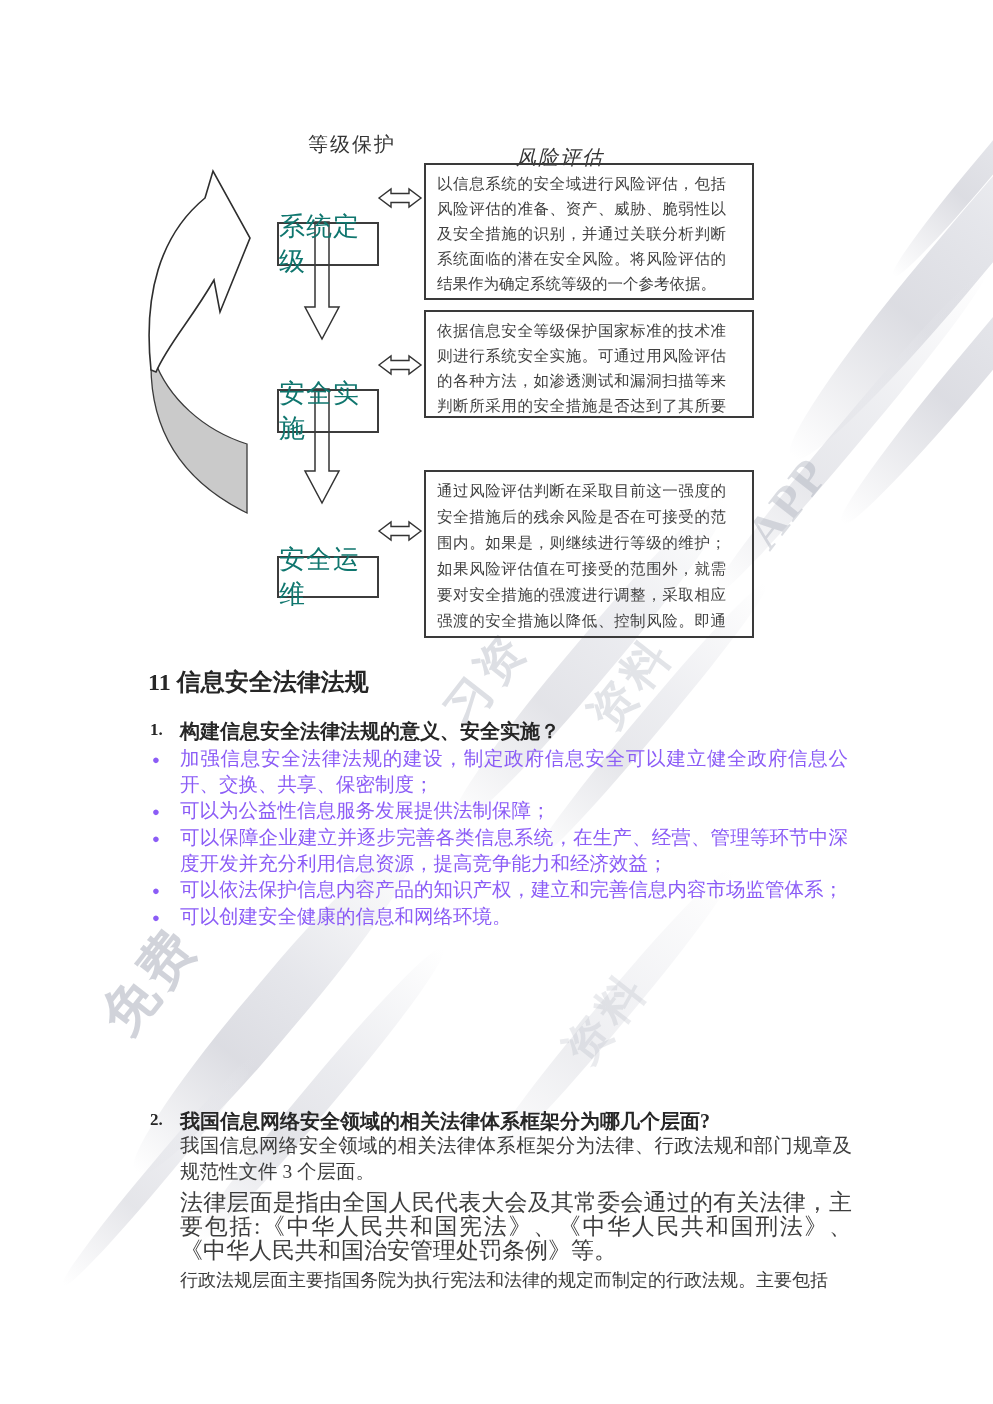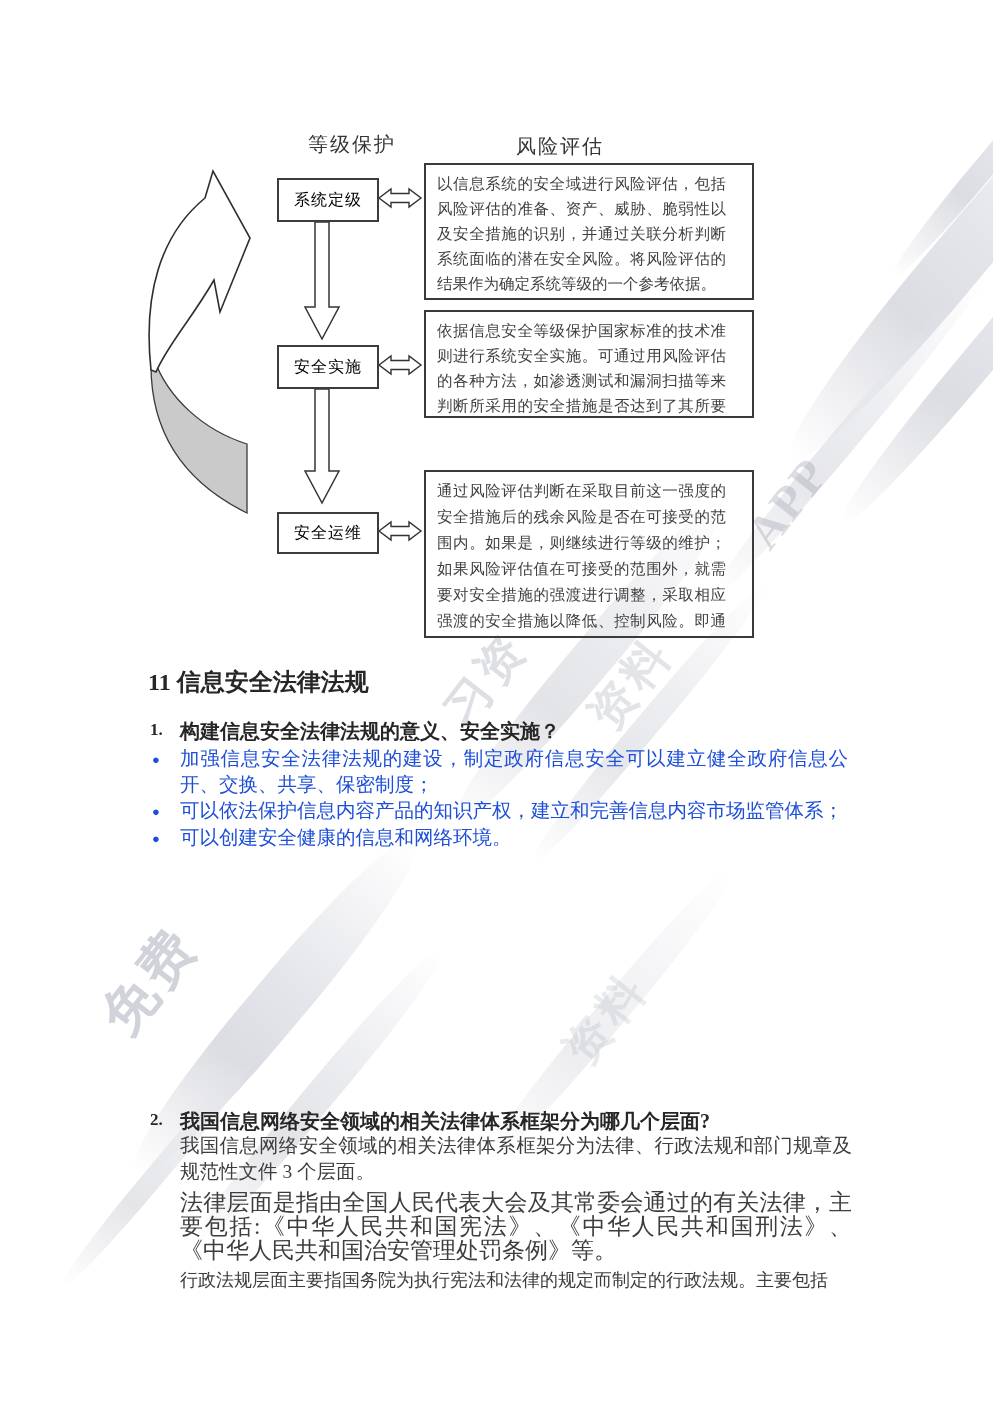--- a/index.html
+++ b/index.html
@@ -23,38 +23,38 @@
   
   .content{position:absolute;inset:0;z-index:2;}
   .svg-layer{position:absolute;left:0;top:0;z-index:2;}
   .dg-header{
     position:absolute;width:130px;text-align:center;font-size:20px;
     letter-spacing:2px;color:#353535;z-index:3;
   }
   .node{
     position:absolute;width:98px;height:40px;border:2px solid #3c3c3c;
     display:flex;align-items:center;justify-content:center;
-    font-size:16px;letter-spacing:1px;color:#000000;z-index:3;background:transparent;
+    font-size:26px;letter-spacing:1px;color:#0f766e;z-index:3;background:transparent;margin-top:44px;
   }
   .descbox{
     position:absolute;left:424px;width:330px;border:2px solid #3a3a3a;
     box-sizing:border-box;padding:6px 26px 0 11px;
     font-size:15.5px;line-height:25px;text-align:justify;
     color:#3f3f3f;z-index:3;overflow:hidden;
   }
   .sec-title{
     position:absolute;left:148px;top:666px;font-size:24px;font-weight:bold;color:#262626;z-index:3;
   }
   .question{
     position:absolute;left:150px;display:flex;font-weight:bold;color:#262626;
     font-size:20px;z-index:3;
   }
   .q-num{width:30px;font-size:17px;padding-top:2px;}
   .bullets{position:absolute;left:152px;top:746px;width:700px;z-index:3;}
-  .bullet{display:flex;font-size:19.5px;line-height:26px;color:#1d4ed8;}
+  .bullet{display:flex;font-size:19.5px;line-height:26px;color:#8b5cf6;}
   .bullet::before{content:"●";font-size:13px;width:28px;padding-top:1px;flex:none;}
   .bullet .bt{width:668px;text-align:justify;}
   .para{
     position:absolute;left:180px;top:952px;width:668px;font-size:19.5px;
     line-height:25px;text-align:justify;color:#3d3d3d;z-index:3;
   }
   .q2-answer{position:absolute;left:180px;top:1133px;width:672px;z-index:3;color:#3d3d3d;}
   .q2-answer p{margin:0;text-align:justify;}
   .ans-main{font-size:19.5px;line-height:26px;font-family:Liberation Serif, serif;}
   .ans-law{font-size:23px;line-height:24px;margin-top:6px !important;}
@@ -103,40 +103,46 @@
     <polygon points="315,389 329,389 329,471 339,471 322,503 305,471 315,471" fill="#ffffff" stroke="#333333" stroke-width="1.5"></polygon>
 
     <polygon points="379,198 391,189 391,193.5 409,193.5 409,189 421,198 409,207 409,202.5 391,202.5 391,207" fill="#ffffff" stroke="#333333" stroke-width="1.4"></polygon>
     <polygon points="379,365 391,356 391,360.5 409,360.5 409,356 421,365 409,374 409,369.5 391,369.5 391,374" fill="#ffffff" stroke="#333333" stroke-width="1.4"></polygon>
     <polygon points="379,531 391,522 391,526.5 409,526.5 409,522 421,531 409,540 409,535.5 391,535.5 391,540" fill="#ffffff" stroke="#333333" stroke-width="1.4"></polygon>
   </svg>
 
   <div class="content">
 
     <div class="dg-header" style="left:287px;top:131px;">等级保护</div>
-    <div class="dg-header" style="left:495px;top:133px;">风险评估</div>
+    <div class="dg-header" style="left:495px;top:144px;font-style:italic;">风险评估</div>
 
     <div class="node" style="left:277px;top:178px;">系统定级</div>
     <div class="node" style="left:277px;top:345px;font-family:Liberation Serif, serif;">安全实施</div>
     <div class="node" style="left:277px;top:512px;height:38px;">安全运维</div>
 
     <div class="descbox" style="top:163px;height:137px;">以信息系统的安全域进行风险评估，包括风险评估的准备、资产、威胁、脆弱性以及安全措施的识别，并通过关联分析判断系统面临的潜在安全风险。将风险评估的结果作为确定系统等级的一个参考依据。</div>
     <div class="descbox" style="top:310px;height:108px;">依据信息安全等级保护国家标准的技术准则进行系统安全实施。可通过用风险评估的各种方法，如渗透测试和漏洞扫描等来判断所采用的安全措施是否达到了其所要的各项指标。如未达到，则调整安全措施直至达到。</div>
     <div class="descbox" style="top:470px;height:168px;line-height:26px;">通过风险评估判断在采取目前这一强度的安全措施后的残余风险是否在可接受的范围内。如果是，则继续进行等级的维护；如果风险评估值在可接受的范围外，就需要对安全措施的强渡进行调整，采取相应强渡的安全措施以降低、控制风险。即通过风险评估进行安全调整。</div>
 
     <div class="sec-title">11 信息安全法律法规</div>
 
     <div class="question" style="top:718px;">
       <span class="q-num">1.</span>
       <span>构建信息安全法律法规的意义、安全实施？</span>
     </div>
 
     <div class="bullets">
       <div class="bullet">
           <span class="bt">加强信息安全法律法规的建设，制定政府信息安全可以建立健全政府信息公开、交换、共享、保密制度；</span>
+        </div>
+      <div class="bullet">
+          <span class="bt">可以为公益性信息服务发展提供法制保障；</span>
+        </div>
+      <div class="bullet">
+          <span class="bt">可以保障企业建立并逐步完善各类信息系统，在生产、经营、管理等环节中深度开发并充分利用信息资源，提高竞争能力和经济效益；</span>
         </div>
       <div class="bullet">
           <span class="bt">可以依法保护信息内容产品的知识产权，建立和完善信息内容市场监管体系；</span>
         </div>
       <div class="bullet">
           <span class="bt">可以创建安全健康的信息和网络环境。</span>
         </div>
     </div>
 
 

